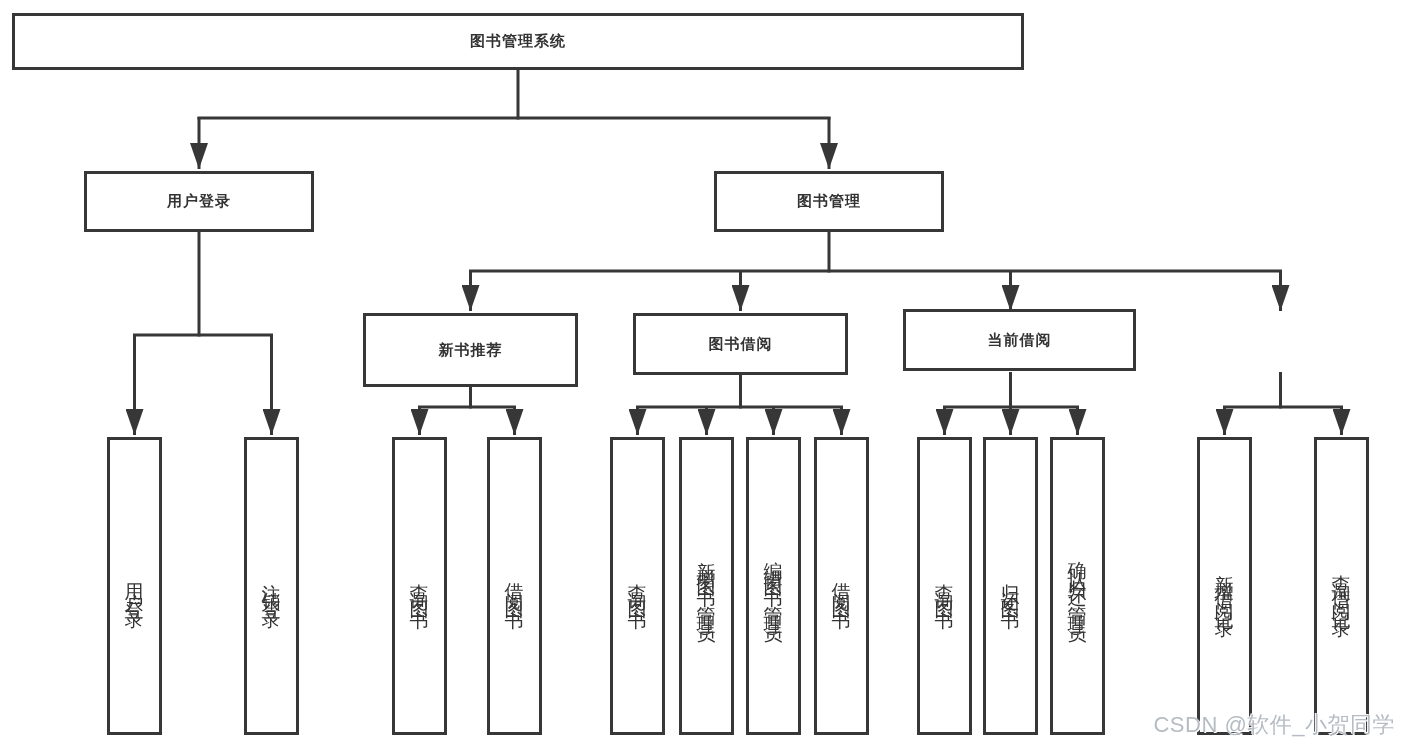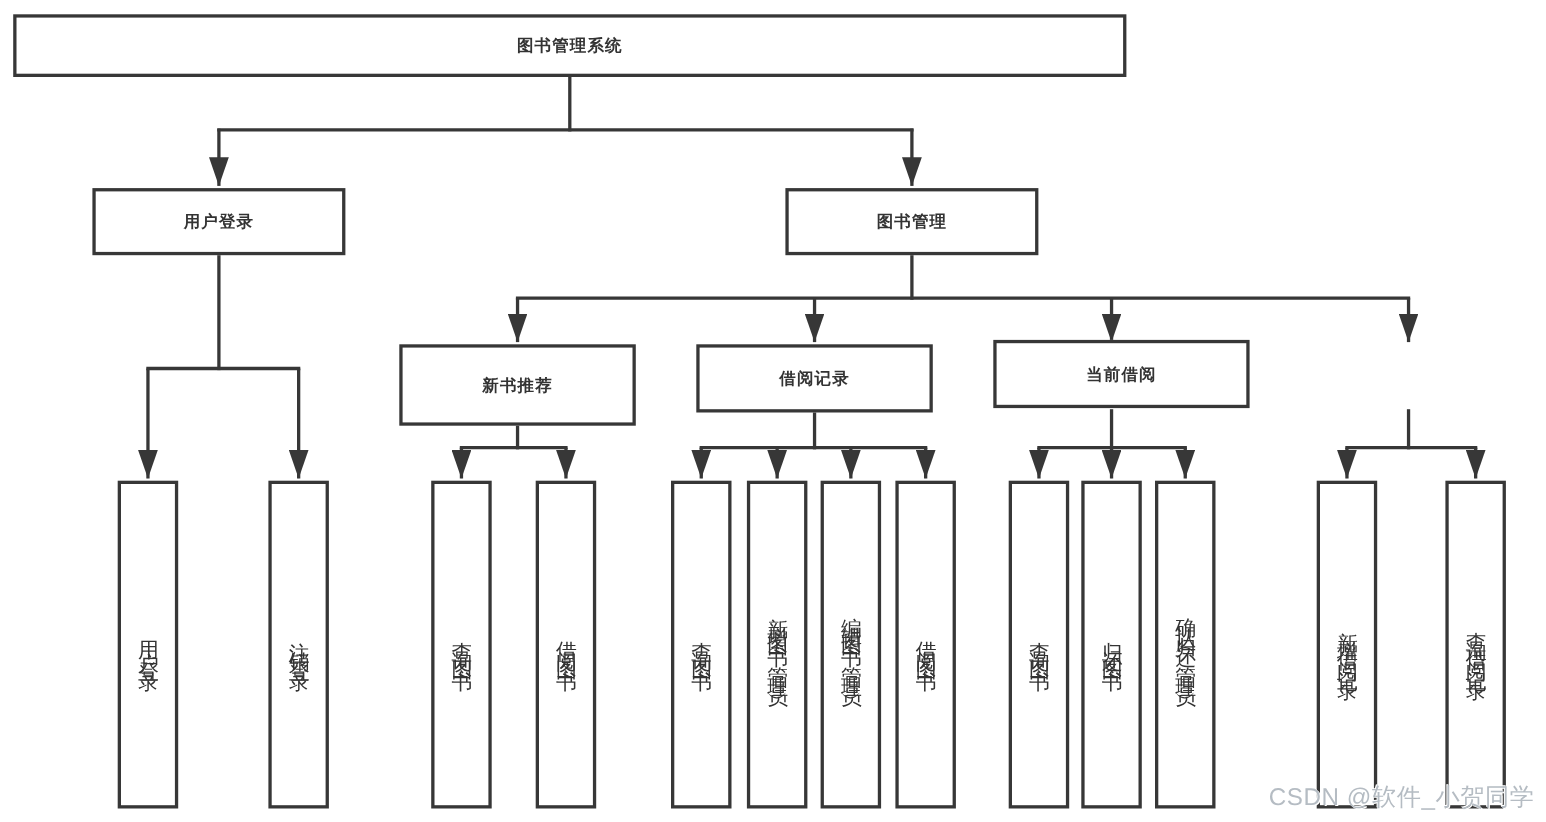--- a/index.html
+++ b/index.html
@@ -114,21 +114,21 @@
     <span>用户登录</span>
   </div>
   <div class="node h" style="left:714px;top:171px;width:230px;height:61px">
     <span>图书管理</span>
   </div>
 
   <div class="node h" style="left:363px;top:313px;width:215px;height:74px">
     <span>新书推荐</span>
   </div>
   <div class="node h" style="left:633px;top:313px;width:215px;height:62px">
-    <span>借阅记录</span>
+    <span>图书借阅</span>
   </div>
   <div class="node h" style="left:903px;top:309px;width:233px;height:62px">
     <span>当前借阅</span>
   </div>
 
   <div class="node v" style="left:107px;top:437px;width:55px;height:298px">
     <span class="vtext">用户登录</span>
   </div>
   <div class="node v" style="left:244px;top:437px;width:55px;height:298px">
     <span class="vtext">注销登录</span>

